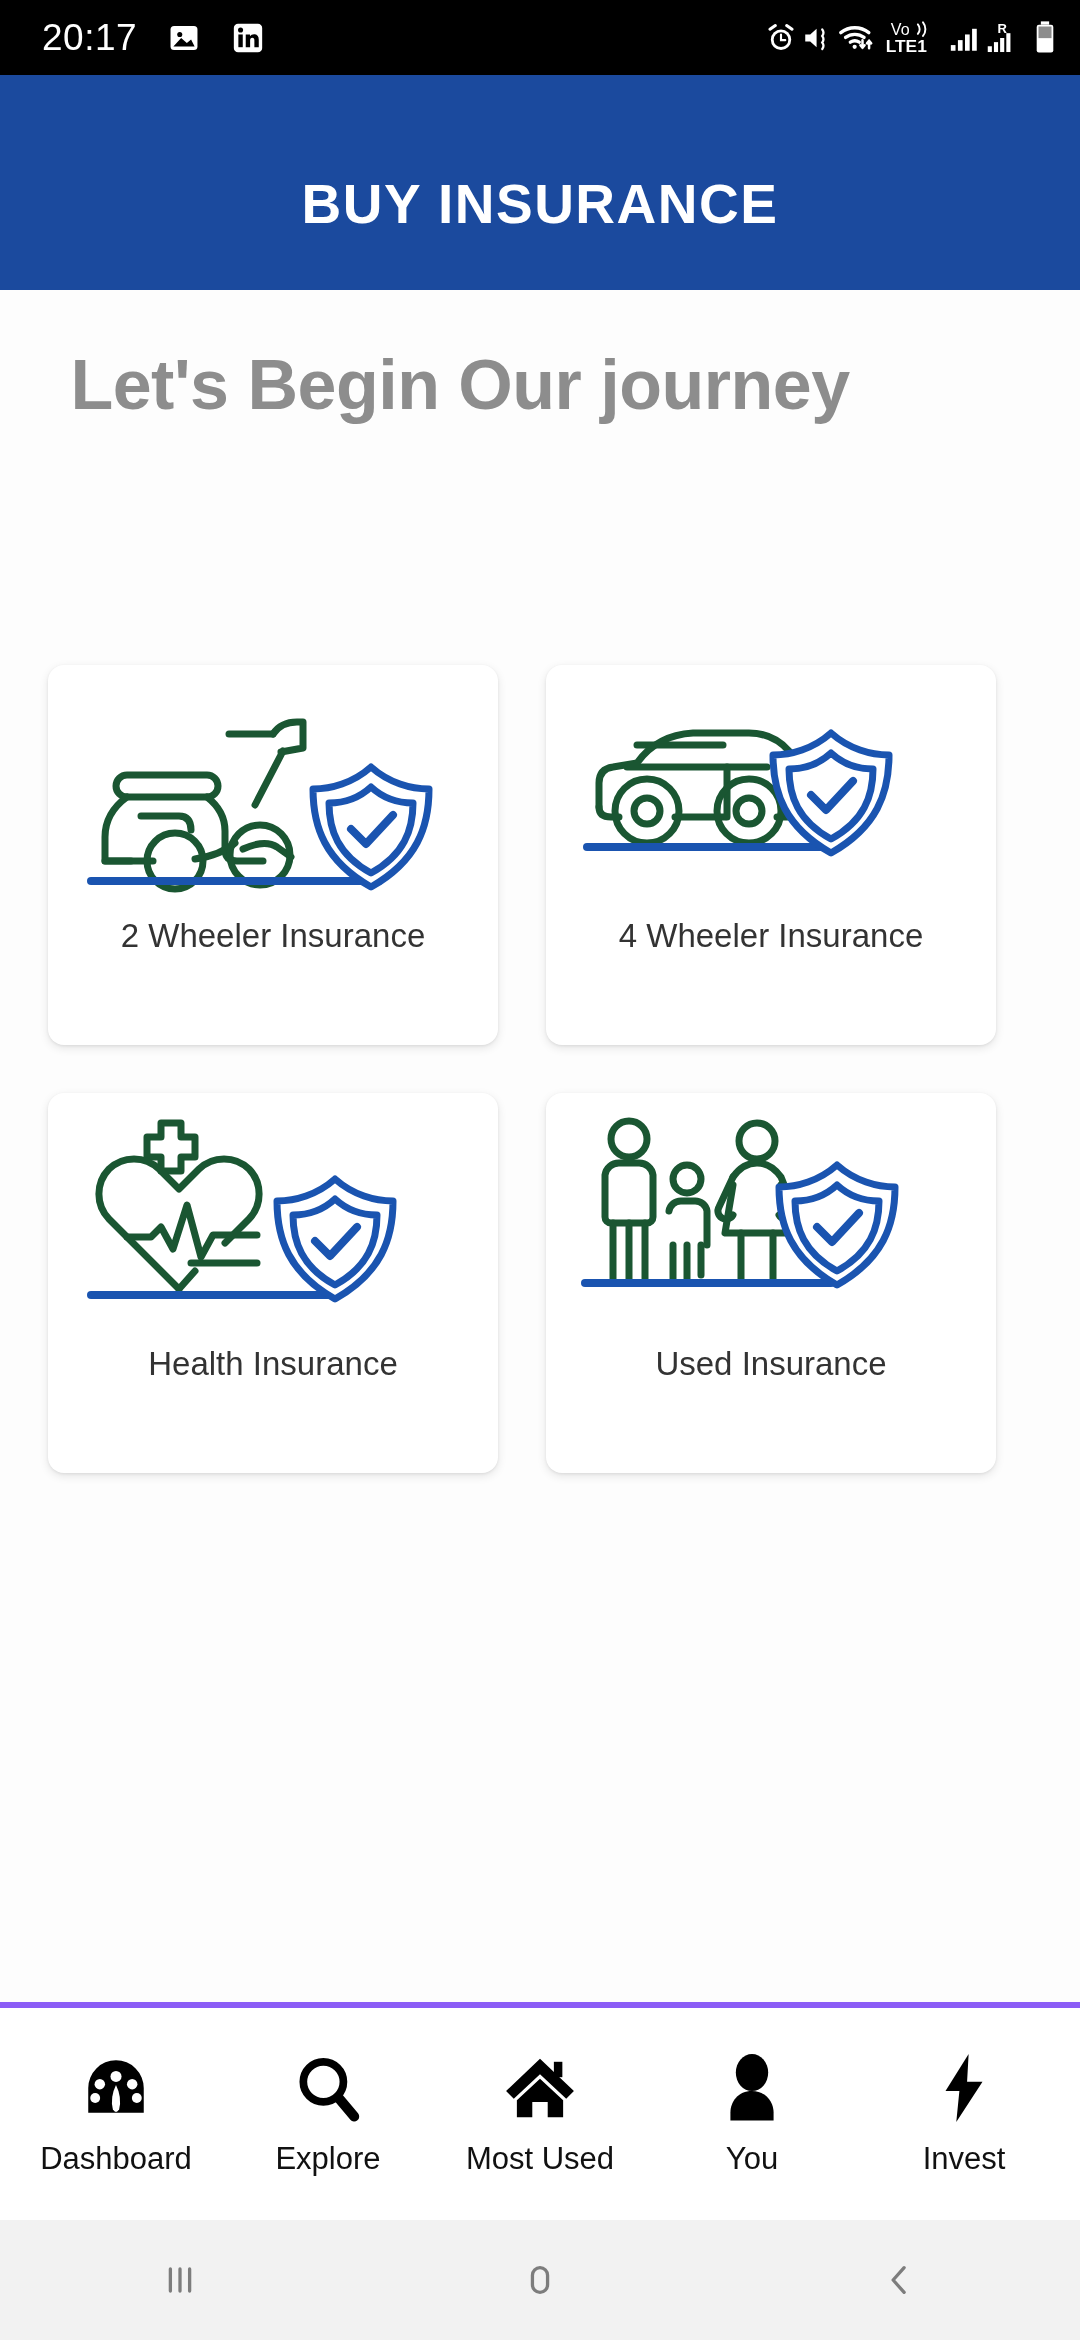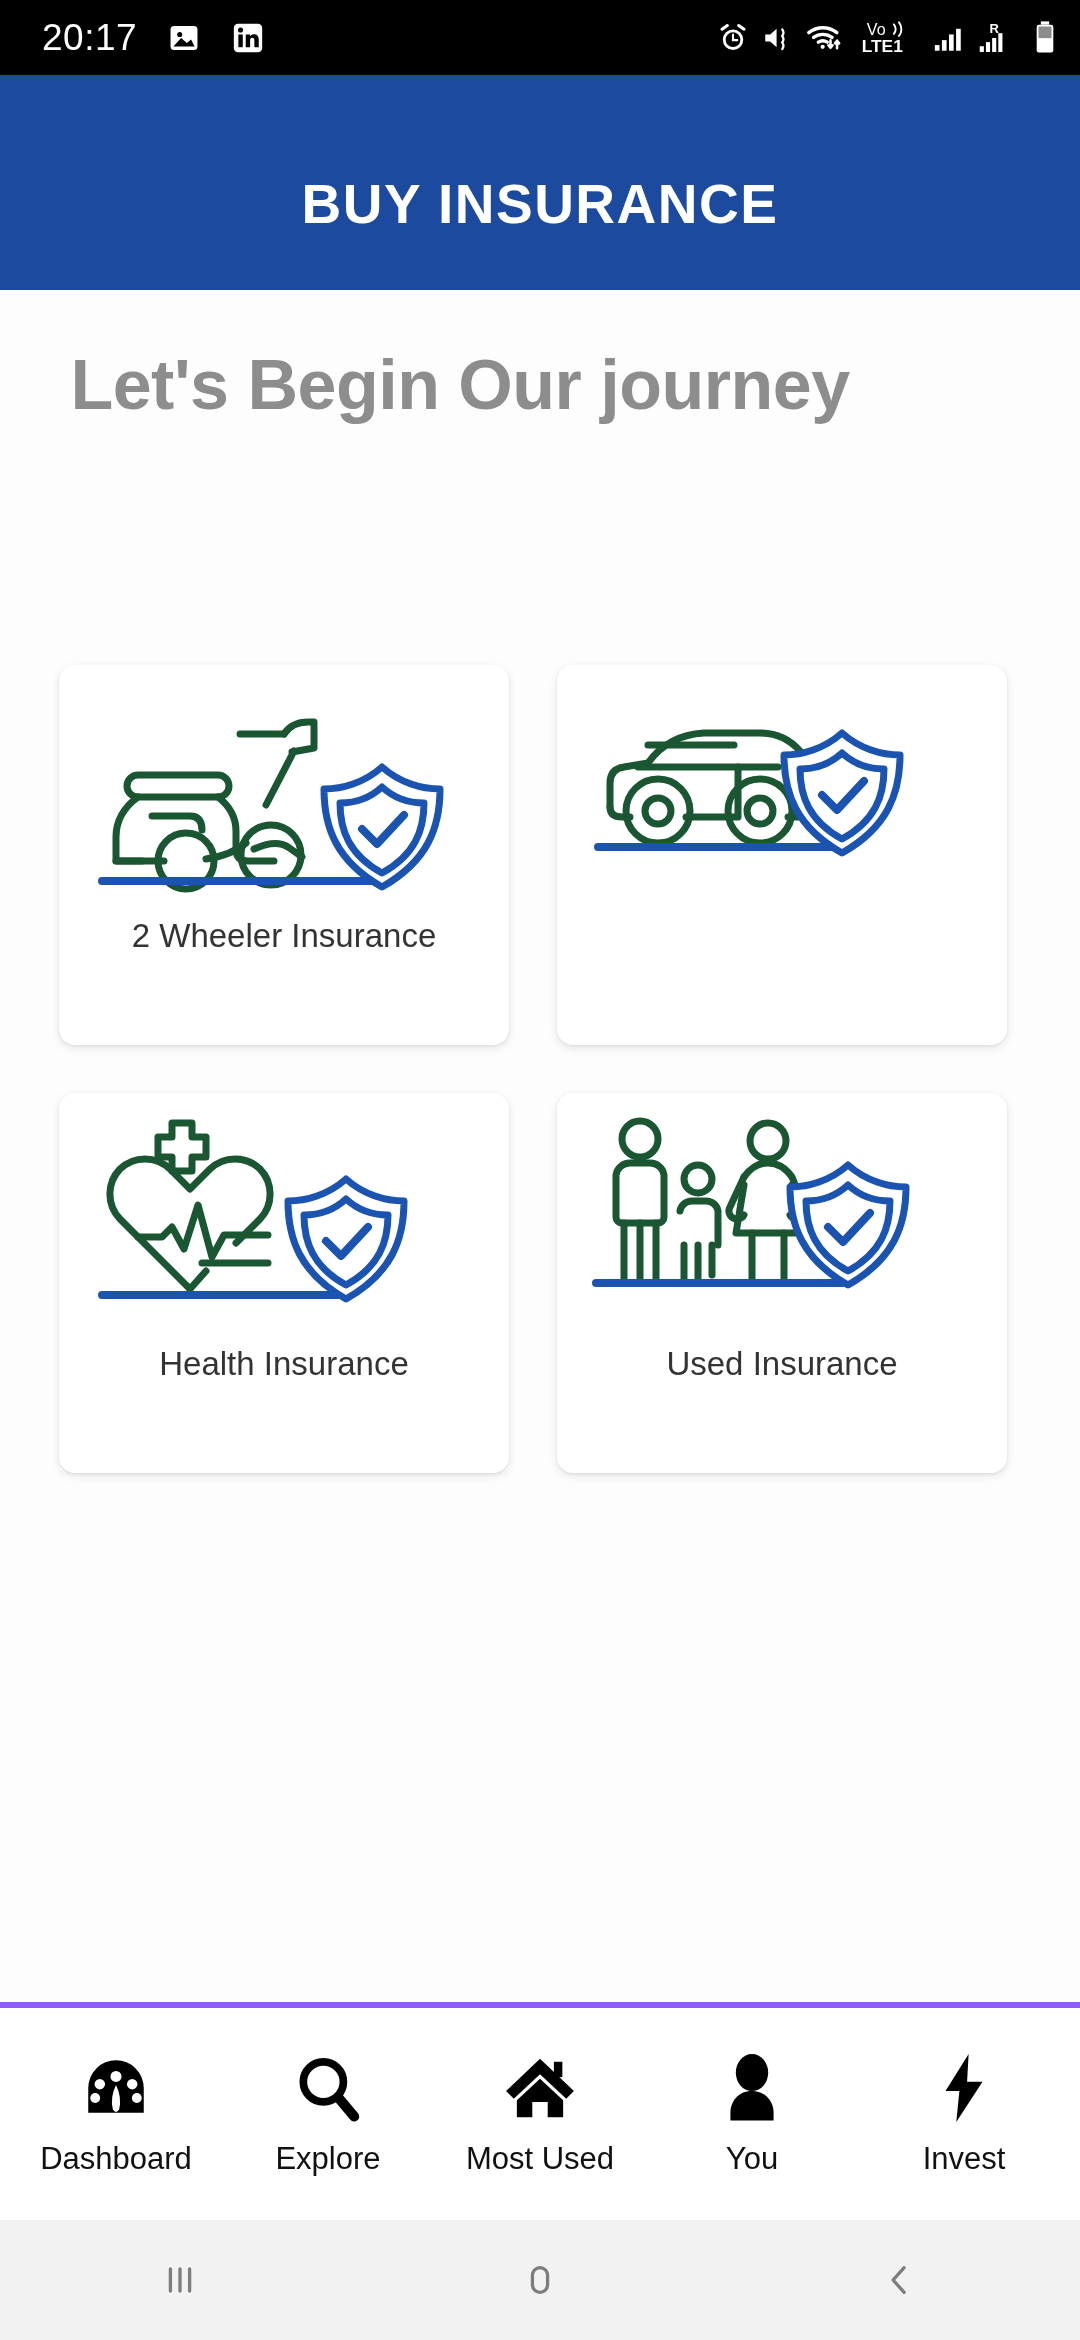--- a/index.html
+++ b/index.html
@@ -13,21 +13,21 @@
 
   
   .statusbar {
     position:absolute; top:0; left:0; width:1080px; height:75px;
     background:#000; color:#fff;
     display:flex; align-items:center; justify-content:space-between;
     padding:0 22px 0 42px;
   }
   .sb-left { display:flex; align-items:center; gap:30px; }
   .sb-clock { font-size:37px; letter-spacing:0.5px; font-family:"Liberation Sans", sans-serif; }
-  .sb-right { display:flex; align-items:center; gap:11px; }
+  .sb-right { display:flex; align-items:center; gap:3px; }
   .ic { display:inline-block; line-height:0; }
 
   
   .appbar {
     position:absolute; top:75px; left:0; width:1080px; height:215px;
     background:#1b4a9e;
     display:flex; align-items:center; justify-content:center;
   }
   .appbar-title {
     color:#ffffff; font-size:55px; font-weight:bold;
@@ -42,21 +42,21 @@
   .page-heading {
     position:absolute; top:55px; left:0; width:920px;
     text-align:center;
     color:#8d8d8d; font-size:70px; font-weight:bold;
     letter-spacing:-0.5px;
     font-family:"Liberation Sans", sans-serif;
   }
 
   
   .grid {
-    position:absolute; top:375px; left:59px;
+    position:absolute; top:375px; left:48px;
     width:962px;
     display:grid;
     grid-template-columns:450px 450px;
     grid-template-rows:380px 380px;
     column-gap:62px; row-gap:110px;gap:48px;
   }
   .card {
     background:#ffffff;
     border-radius:16px;
     box-shadow:0 3px 10px rgba(0,0,0,0.10), 0 1px 3px rgba(0,0,0,0.07);
@@ -258,20 +258,21 @@
 
             <path d="M6 158 H250" stroke="#1a54b0" stroke-width="8" stroke-linecap="round" fill="none"></path>
 
             <g transform="translate(190,44)">
               <path d="M60 0 C42 16 20 22 2 22 C2 60 14 94 60 120 C106 94 118 60 118 22 C100 22 78 16 60 0 Z" fill="#ffffff" stroke="#1a54b0" stroke-width="7" stroke-linejoin="round"></path>
               <path d="M60 20 C47 32 31 36 18 36 C18 63 27 88 60 106 C93 88 102 63 102 36 C89 36 73 32 60 20 Z" fill="#ffffff" stroke="#1a54b0" stroke-width="7" stroke-linejoin="round"></path>
               <path d="M40 62 L55 77 L82 48" fill="none" stroke="#1a54b0" stroke-width="8" stroke-linecap="round" stroke-linejoin="round"></path>
             </g>
           </svg>
         </div>
+        <div class="card-label">4 Wheeler Insurance</div>
       </div>
 
       <div class="card">
         <div class="card-art">
           <svg width="380" height="210" viewBox="0 0 380 210">
             <g fill="none" stroke="#1a5632" stroke-width="7" stroke-linecap="round" stroke-linejoin="round">
 
               <path d="M78 6 h20 v14 h14 v20 h-14 v14 h-20 v-14 h-14 v-20 h14 z"></path>
 
               <path d="M96 172 L26 102 a36 36 0 0 1 0 -50 a36 36 0 0 1 50 0 l20 20 l20 -20 a36 36 0 0 1 50 0 a36 36 0 0 1 0 50 l-24 24"></path>

